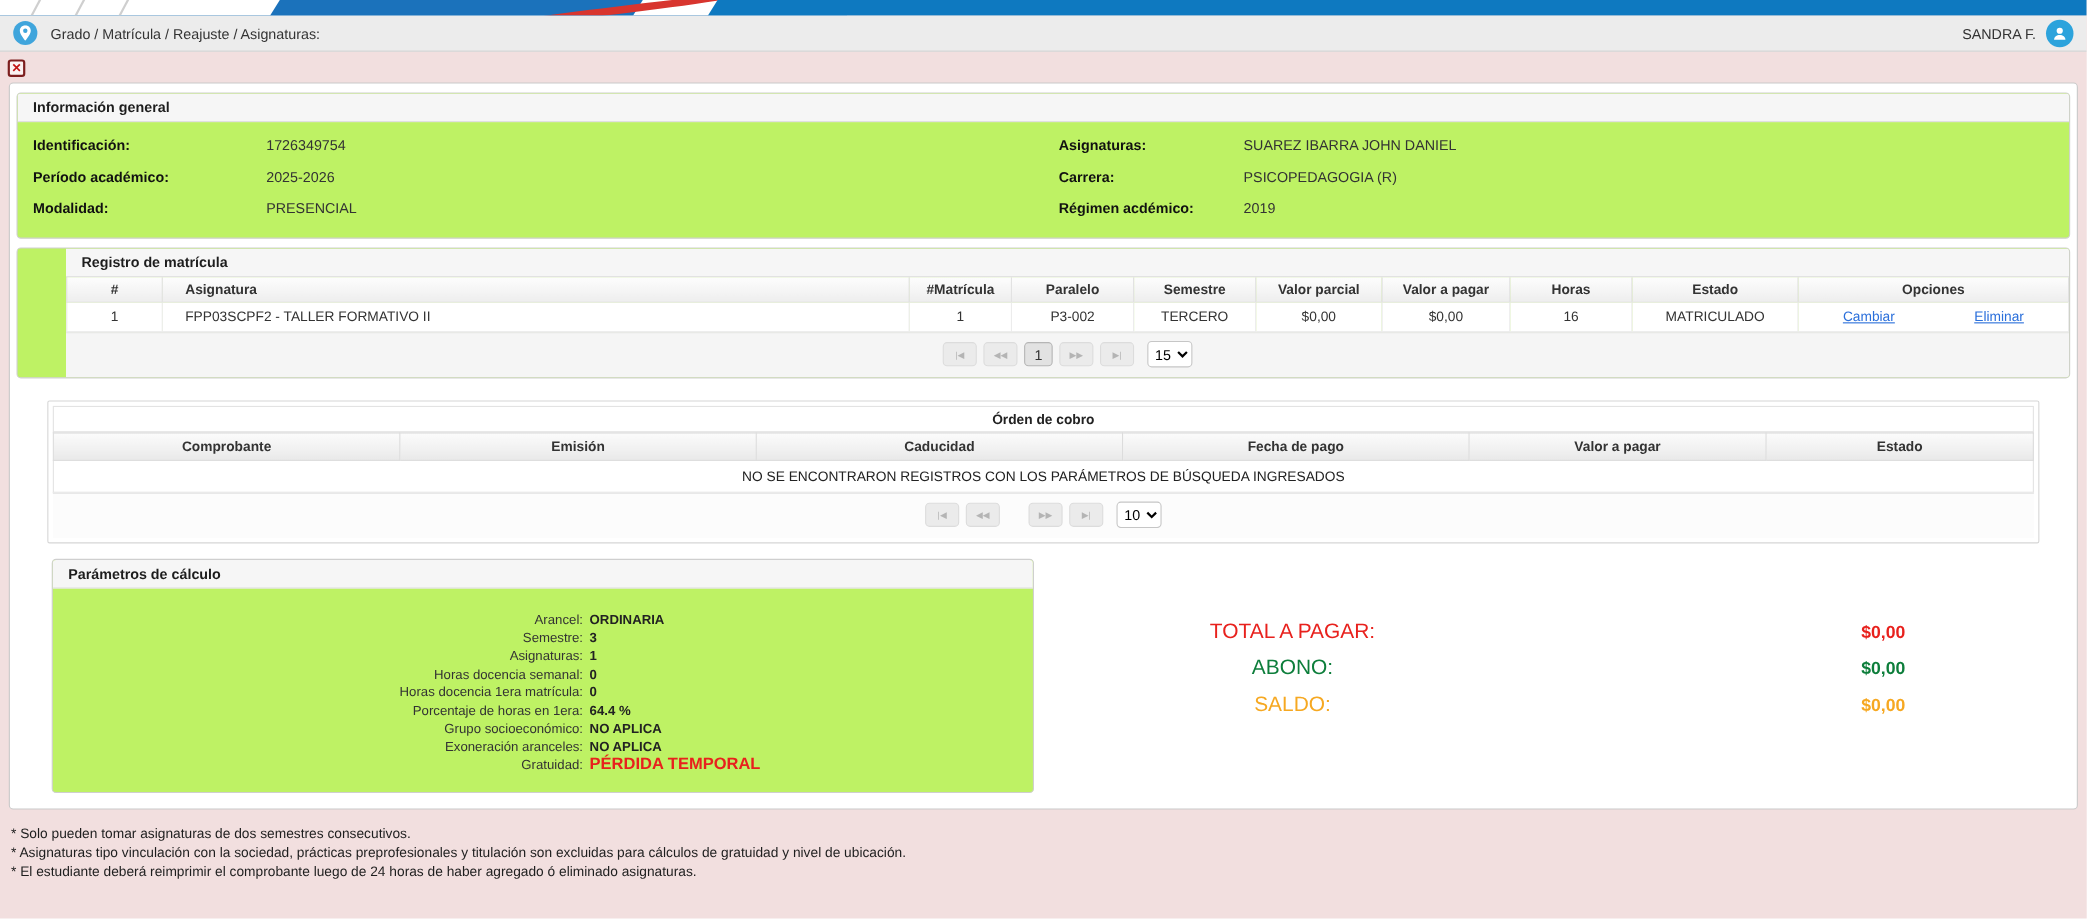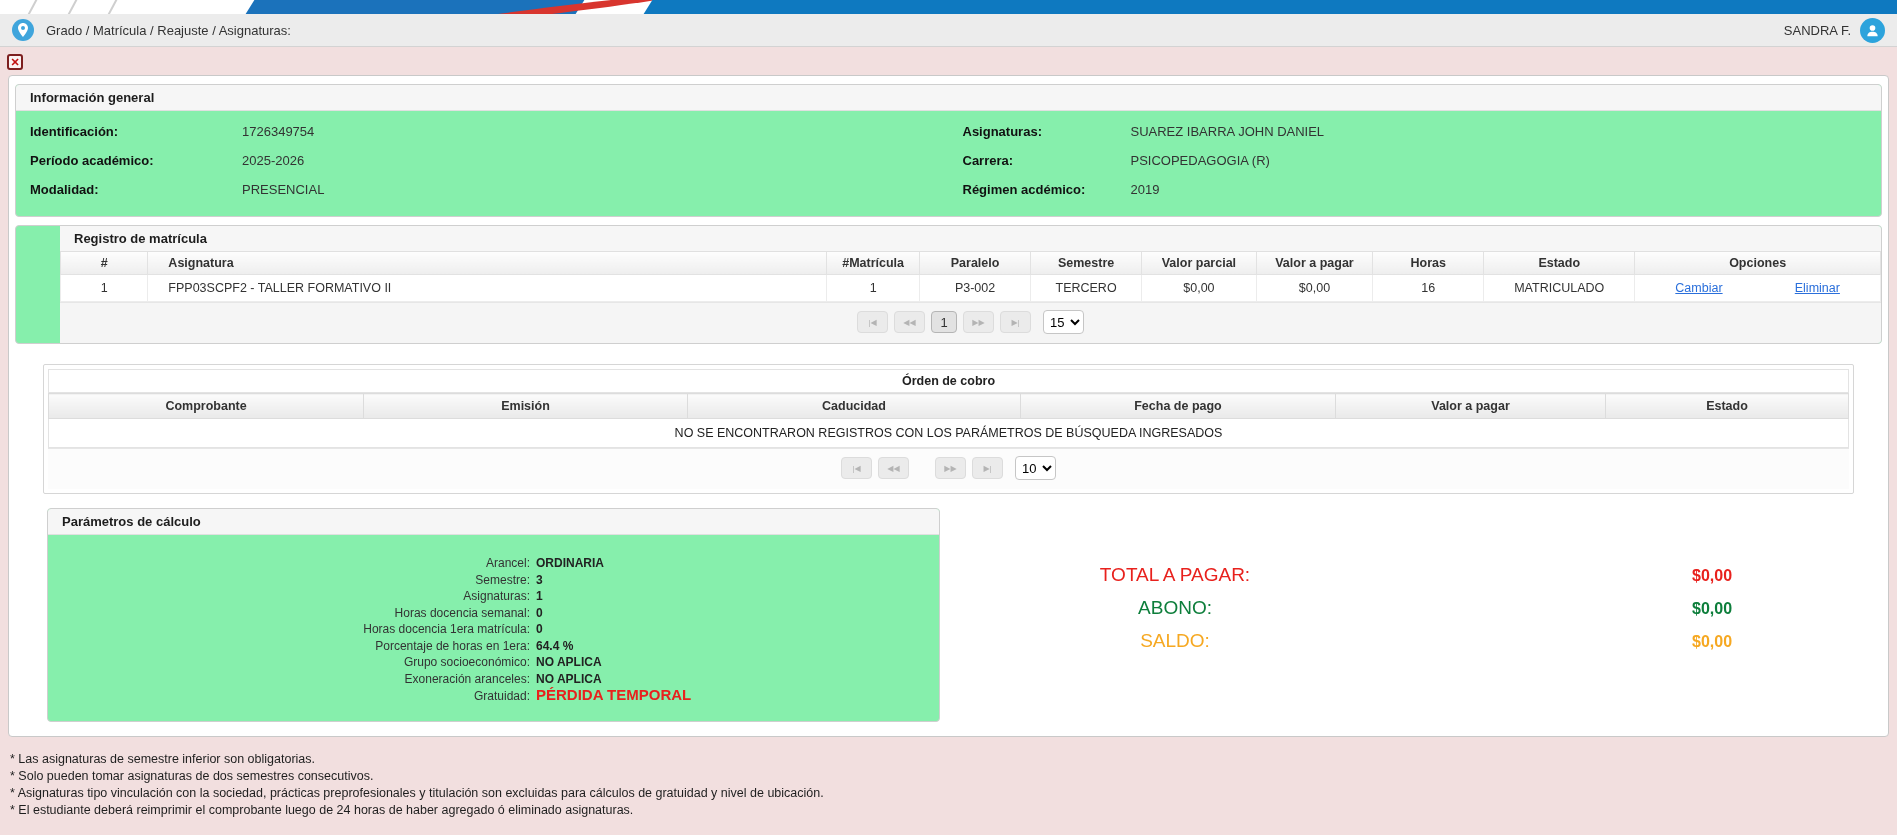--- a/index.html
+++ b/index.html
@@ -23,21 +23,21 @@
   .crumb-text { font-size:13px; color:#333; }
   .crumb-right { margin-left:auto; display:flex; align-items:center; gap:9px; }
   .user-name { font-size:13px; color:#333; }
   .avatar { width:25px; height:25px; border-radius:50%; background:#2ca3dc; display:flex; align-items:center; justify-content:center; }
   
   .close-row { padding:7px 7px 5px; }
   .close-box { width:16px; height:16px; border:2px solid #7d1f1f; border-radius:3px; background:#fbf3f3;
     color:#c11212; font-size:11px; font-weight:bold; line-height:12px; text-align:center; cursor:pointer; }
   
   .main-panel { margin:0 8px; background:#fff; border:1px solid #c9c9c9; border-radius:4px; padding:6px 4px 14px; }
-  .box { border:1px solid #cfcfcf; border-radius:4px; background:#86efac; overflow:hidden; }
+  .box { border:1px solid #cfcfcf; border-radius:4px; background:#bef264; overflow:hidden; }
   .box-header { background:#f6f6f6; border-bottom:1px solid #e0e0e0; padding:5px 14px; font-size:13px; font-weight:bold; color:#1d1d1d; }
   
   .info-box { margin:2px 2px 8px; }
   .info-grid { display:grid; grid-template-columns:1fr 1fr; padding:6px 0 12px; }
   .field { display:flex; padding:7px 0; font-size:13px; align-items:baseline; }
   .field .lbl { font-weight:bold; color:#111; flex:0 0 auto; padding-left:14px; }
   .col-left .lbl { width:226px; }
   .col-right .lbl { width:182px; }
   .field .val { color:#333; }
   
@@ -300,17 +300,16 @@
       </div>
       <div class="tot-row">
         <span class="tot-lbl" style="color: rgb(246, 168, 33);">SALDO:</span>
         <span class="tot-val" style="color: rgb(246, 168, 33);">$0,00</span>
       </div>
     </div>
   </div>
 </div>
 
 <div class="notes">
-  <div>* Las asignaturas de semestre inferior son obligatorias.</div>
   <div>* Solo pueden tomar asignaturas de dos semestres consecutivos.</div>
   <div>* Asignaturas tipo vinculación con la sociedad, prácticas preprofesionales y titulación son excluidas para cálculos de gratuidad y nivel de ubicación.</div>
   <div>* El estudiante deberá reimprimir el comprobante luego de 24 horas de haber agregado ó eliminado asignaturas.</div>
 </div>
 
 </body></html>

